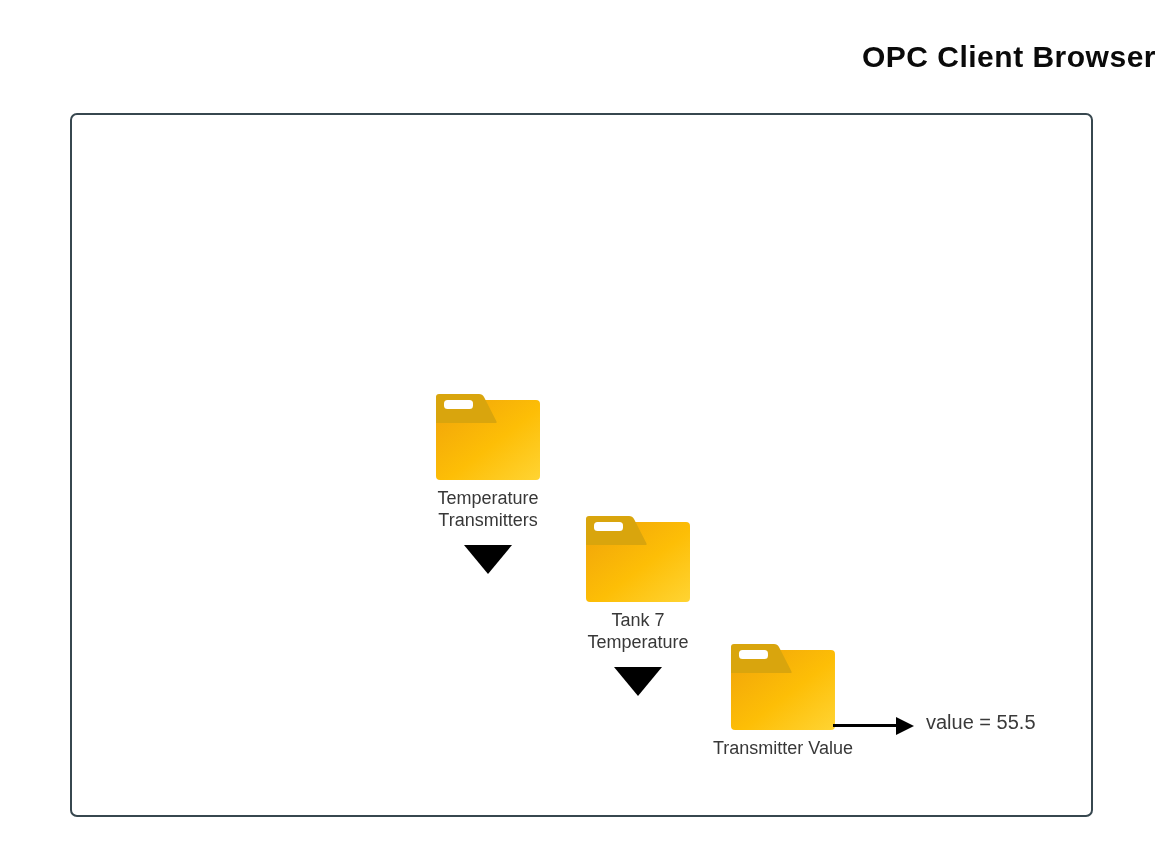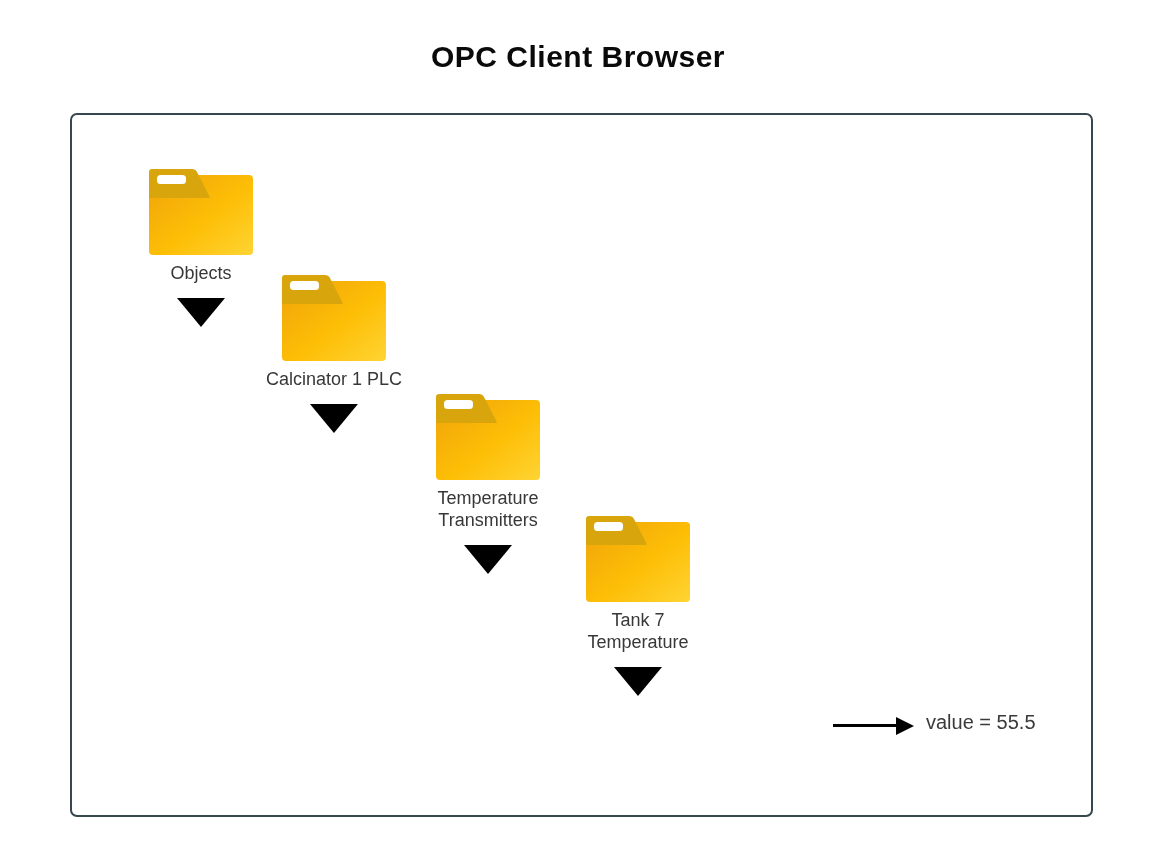--- a/index.html
+++ b/index.html
@@ -6,21 +6,21 @@
   html, body {
     width: 1156px; height: 864px;
     background: #ffffff;
     font-family: "Liberation Sans", sans-serif;
     overflow: hidden;
     position: relative;
   }
   .page-title {
     position: absolute;
     top: 40px; left: 0; width: 1156px;
-    text-align: center;
+    text-align: right;
     font-size: 30px;
     font-weight: bold;
     color: #0a0a0a;
     letter-spacing: 0.5px;
   }
   .diagram-panel {
     position: absolute;
     left: 70px; top: 113px;
     width: 1023px; height: 704px;
     border: 2px solid #37474f;
@@ -83,39 +83,21 @@
       <stop offset="55%" stop-color="#FDBE06"></stop>
       <stop offset="100%" stop-color="#FFD433"></stop>
     </linearGradient>
   </defs>
 </svg>
 
 <div class="page-title">OPC Client Browser</div>
 
 <div class="diagram-panel">
 
-  <div class="node" style="left:129px; top:53px;">
-    <svg class="folder-icon" viewBox="0 0 106 88">
-      <rect x="1" y="7" width="104" height="80" rx="4" fill="url(#foldergrad)"></rect>
-      <path d="M1 30 L1 4 Q1 1 4 1 L44 1 Q47.5 1 49 4 L61.5 28.5 L61.5 30 Z" fill="#D9A50D"></path>
-      <rect x="9" y="7" width="29" height="9" rx="3.5" fill="#ffffff"></rect>
-    </svg>
-    <div class="node-label">Objects</div>
-    <div class="triangle-down"></div>
-  </div>
 
-  <div class="node" style="left:262px; top:159px;">
-    <svg class="folder-icon" viewBox="0 0 106 88">
-      <rect x="1" y="7" width="104" height="80" rx="4" fill="url(#foldergrad)"></rect>
-      <path d="M1 30 L1 4 Q1 1 4 1 L44 1 Q47.5 1 49 4 L61.5 28.5 L61.5 30 Z" fill="#D9A50D"></path>
-      <rect x="9" y="7" width="29" height="9" rx="3.5" fill="#ffffff"></rect>
-    </svg>
-    <div class="node-label">Calcinator 1 PLC</div>
-    <div class="triangle-down"></div>
-  </div>
 
   <div class="node" style="left:416px; top:278px;">
     <svg class="folder-icon" viewBox="0 0 106 88">
       <rect x="1" y="7" width="104" height="80" rx="4" fill="url(#foldergrad)"></rect>
       <path d="M1 30 L1 4 Q1 1 4 1 L44 1 Q47.5 1 49 4 L61.5 28.5 L61.5 30 Z" fill="#D9A50D"></path>
       <rect x="9" y="7" width="29" height="9" rx="3.5" fill="#ffffff"></rect>
     </svg>
     <div class="node-label">Temperature
 Transmitters</div>
     <div class="triangle-down"></div>
@@ -125,18 +107,26 @@
     <svg class="folder-icon" viewBox="0 0 106 88">
       <rect x="1" y="7" width="104" height="80" rx="4" fill="url(#foldergrad)"></rect>
       <path d="M1 30 L1 4 Q1 1 4 1 L44 1 Q47.5 1 49 4 L61.5 28.5 L61.5 30 Z" fill="#D9A50D"></path>
       <rect x="9" y="7" width="29" height="9" rx="3.5" fill="#ffffff"></rect>
     </svg>
     <div class="node-label">Tank 7
 Temperature</div>
     <div class="triangle-down"></div>
   </div>
 
+  <div class="node" style="left:711px; top:528px;">
+    <svg class="folder-icon" viewBox="0 0 106 88">
+      <rect x="1" y="7" width="104" height="80" rx="4" fill="url(#foldergrad)"></rect>
+      <path d="M1 30 L1 4 Q1 1 4 1 L44 1 Q47.5 1 49 4 L61.5 28.5 L61.5 30 Z" fill="#D9A50D"></path>
+      <rect x="9" y="7" width="29" height="9" rx="3.5" fill="#ffffff"></rect>
+    </svg>
+    <div class="node-label">Transmitter Value</div>
+  </div>
 
 </div>
 
 <div class="value-arrow-line"></div>
 <div class="value-arrow-head"></div>
 <div class="value-text">value = 55.5</div>
 
 </body></html>

